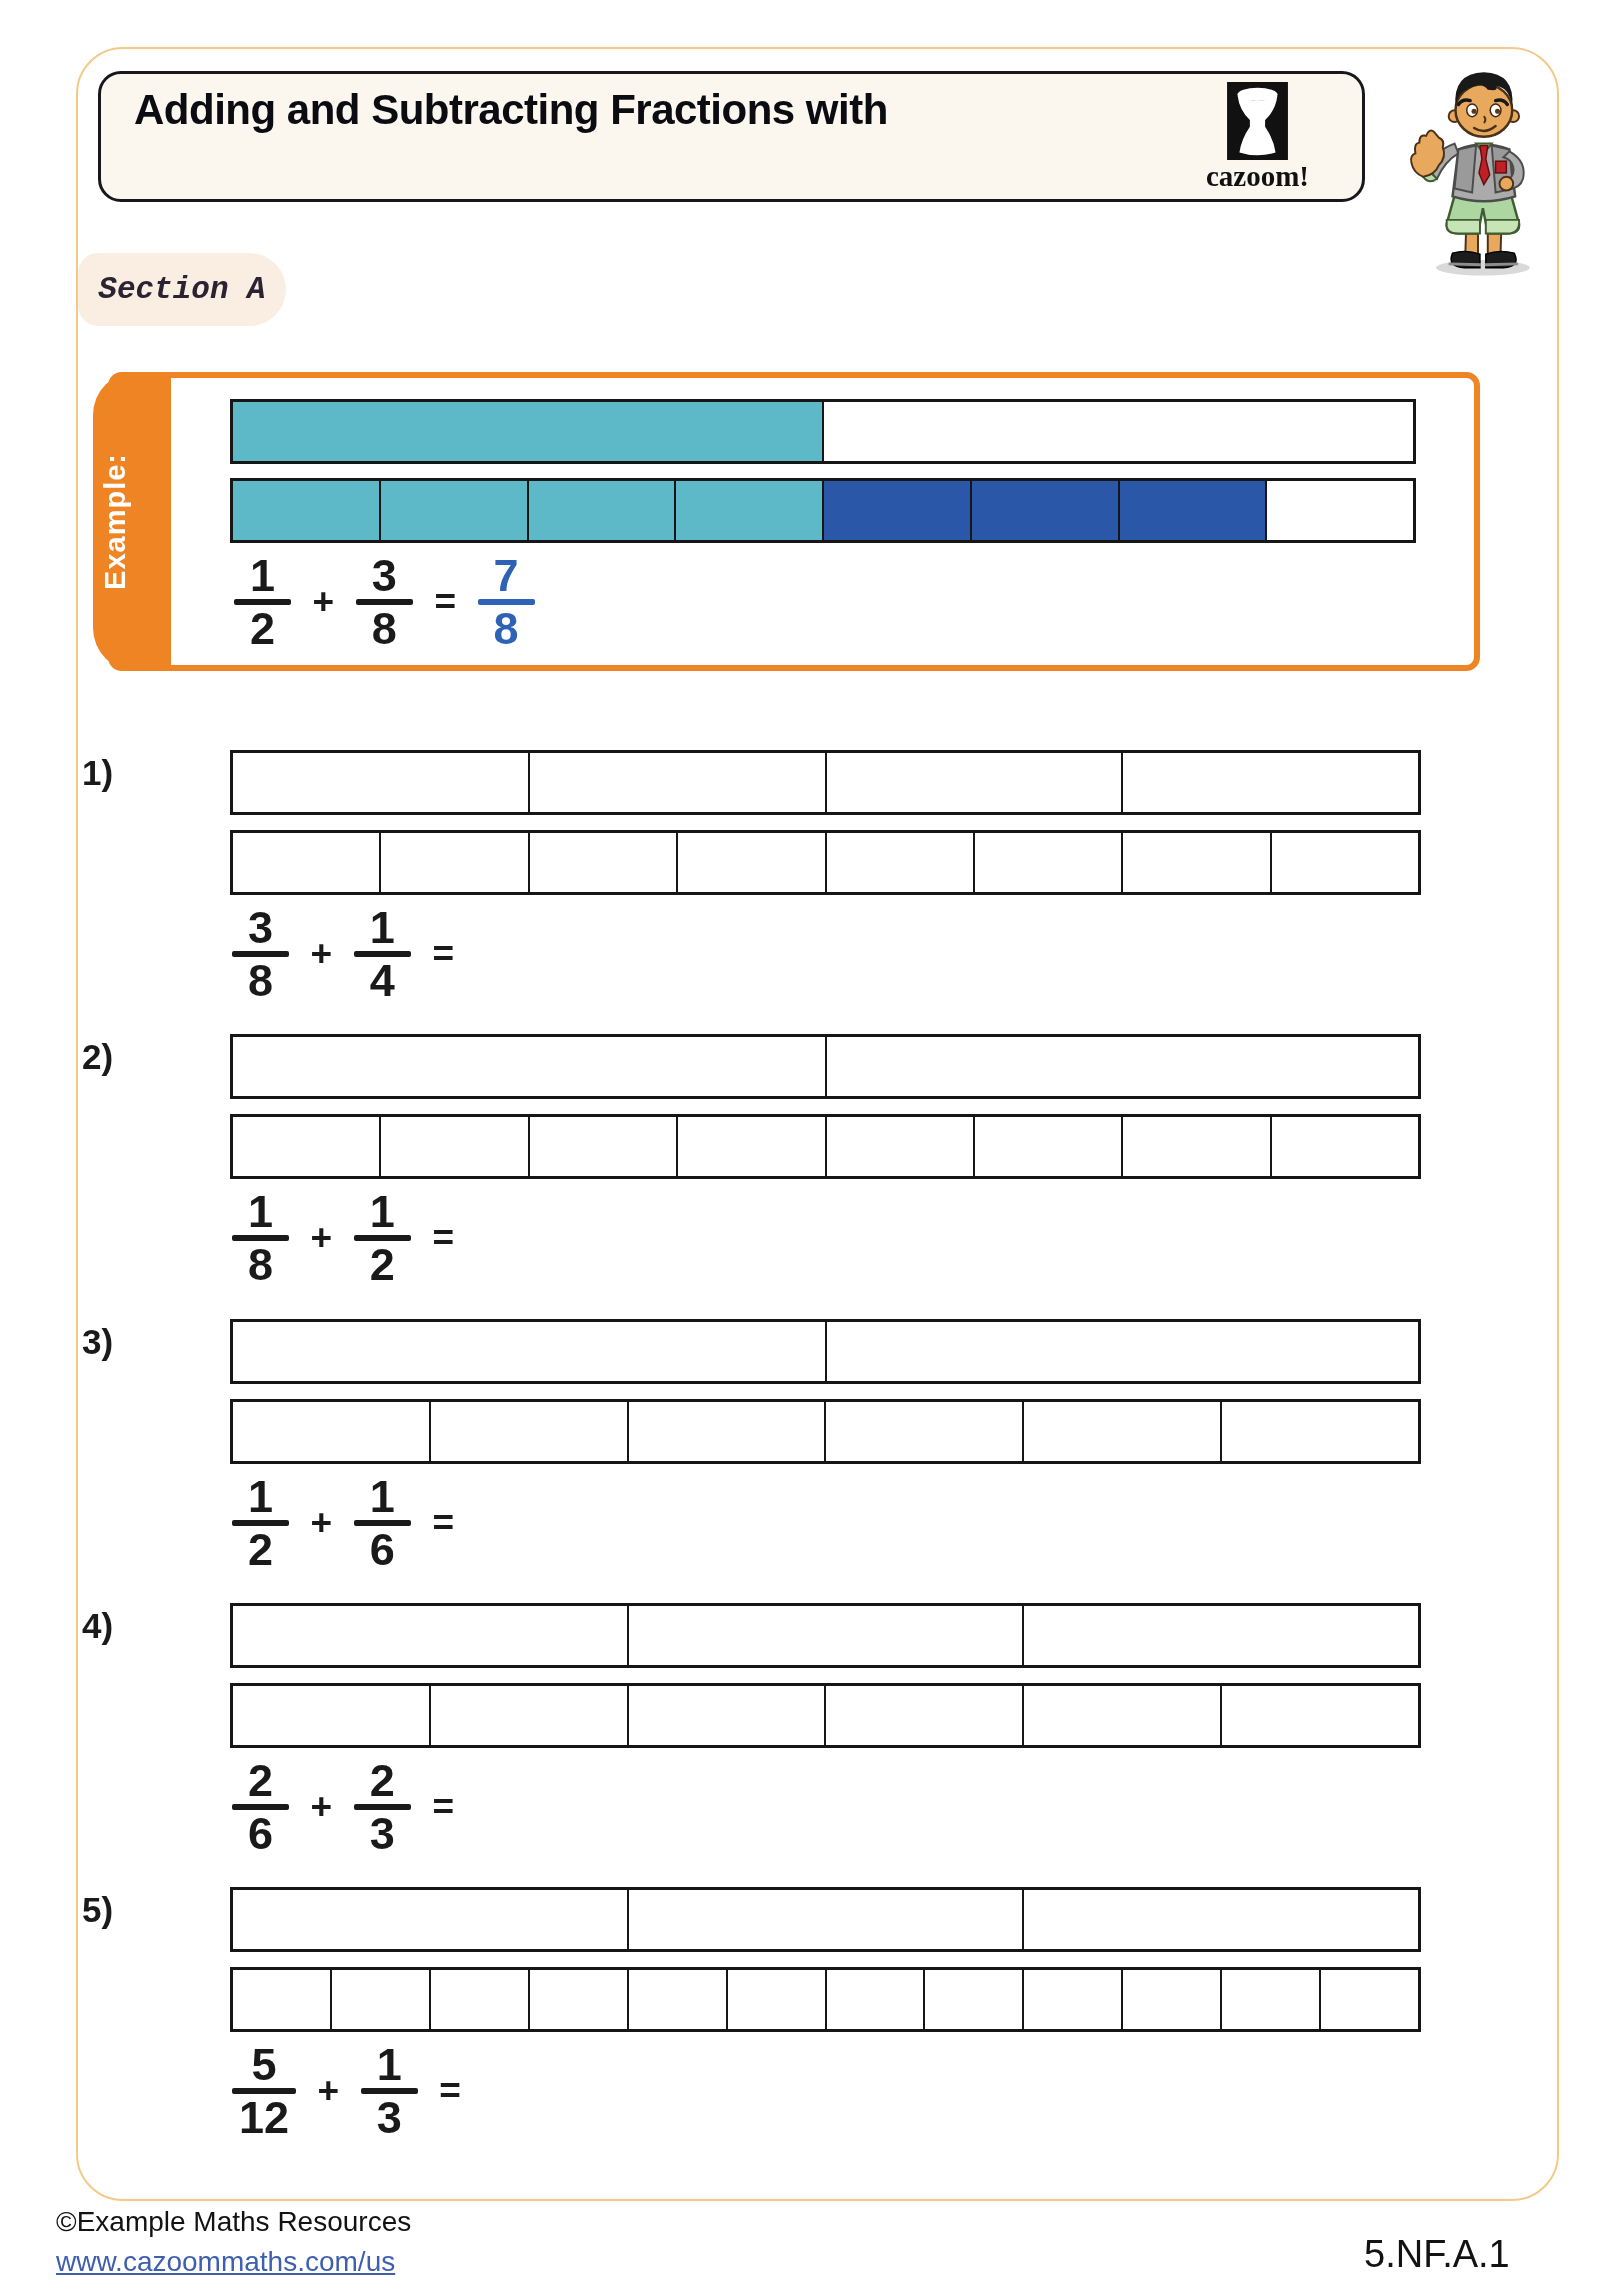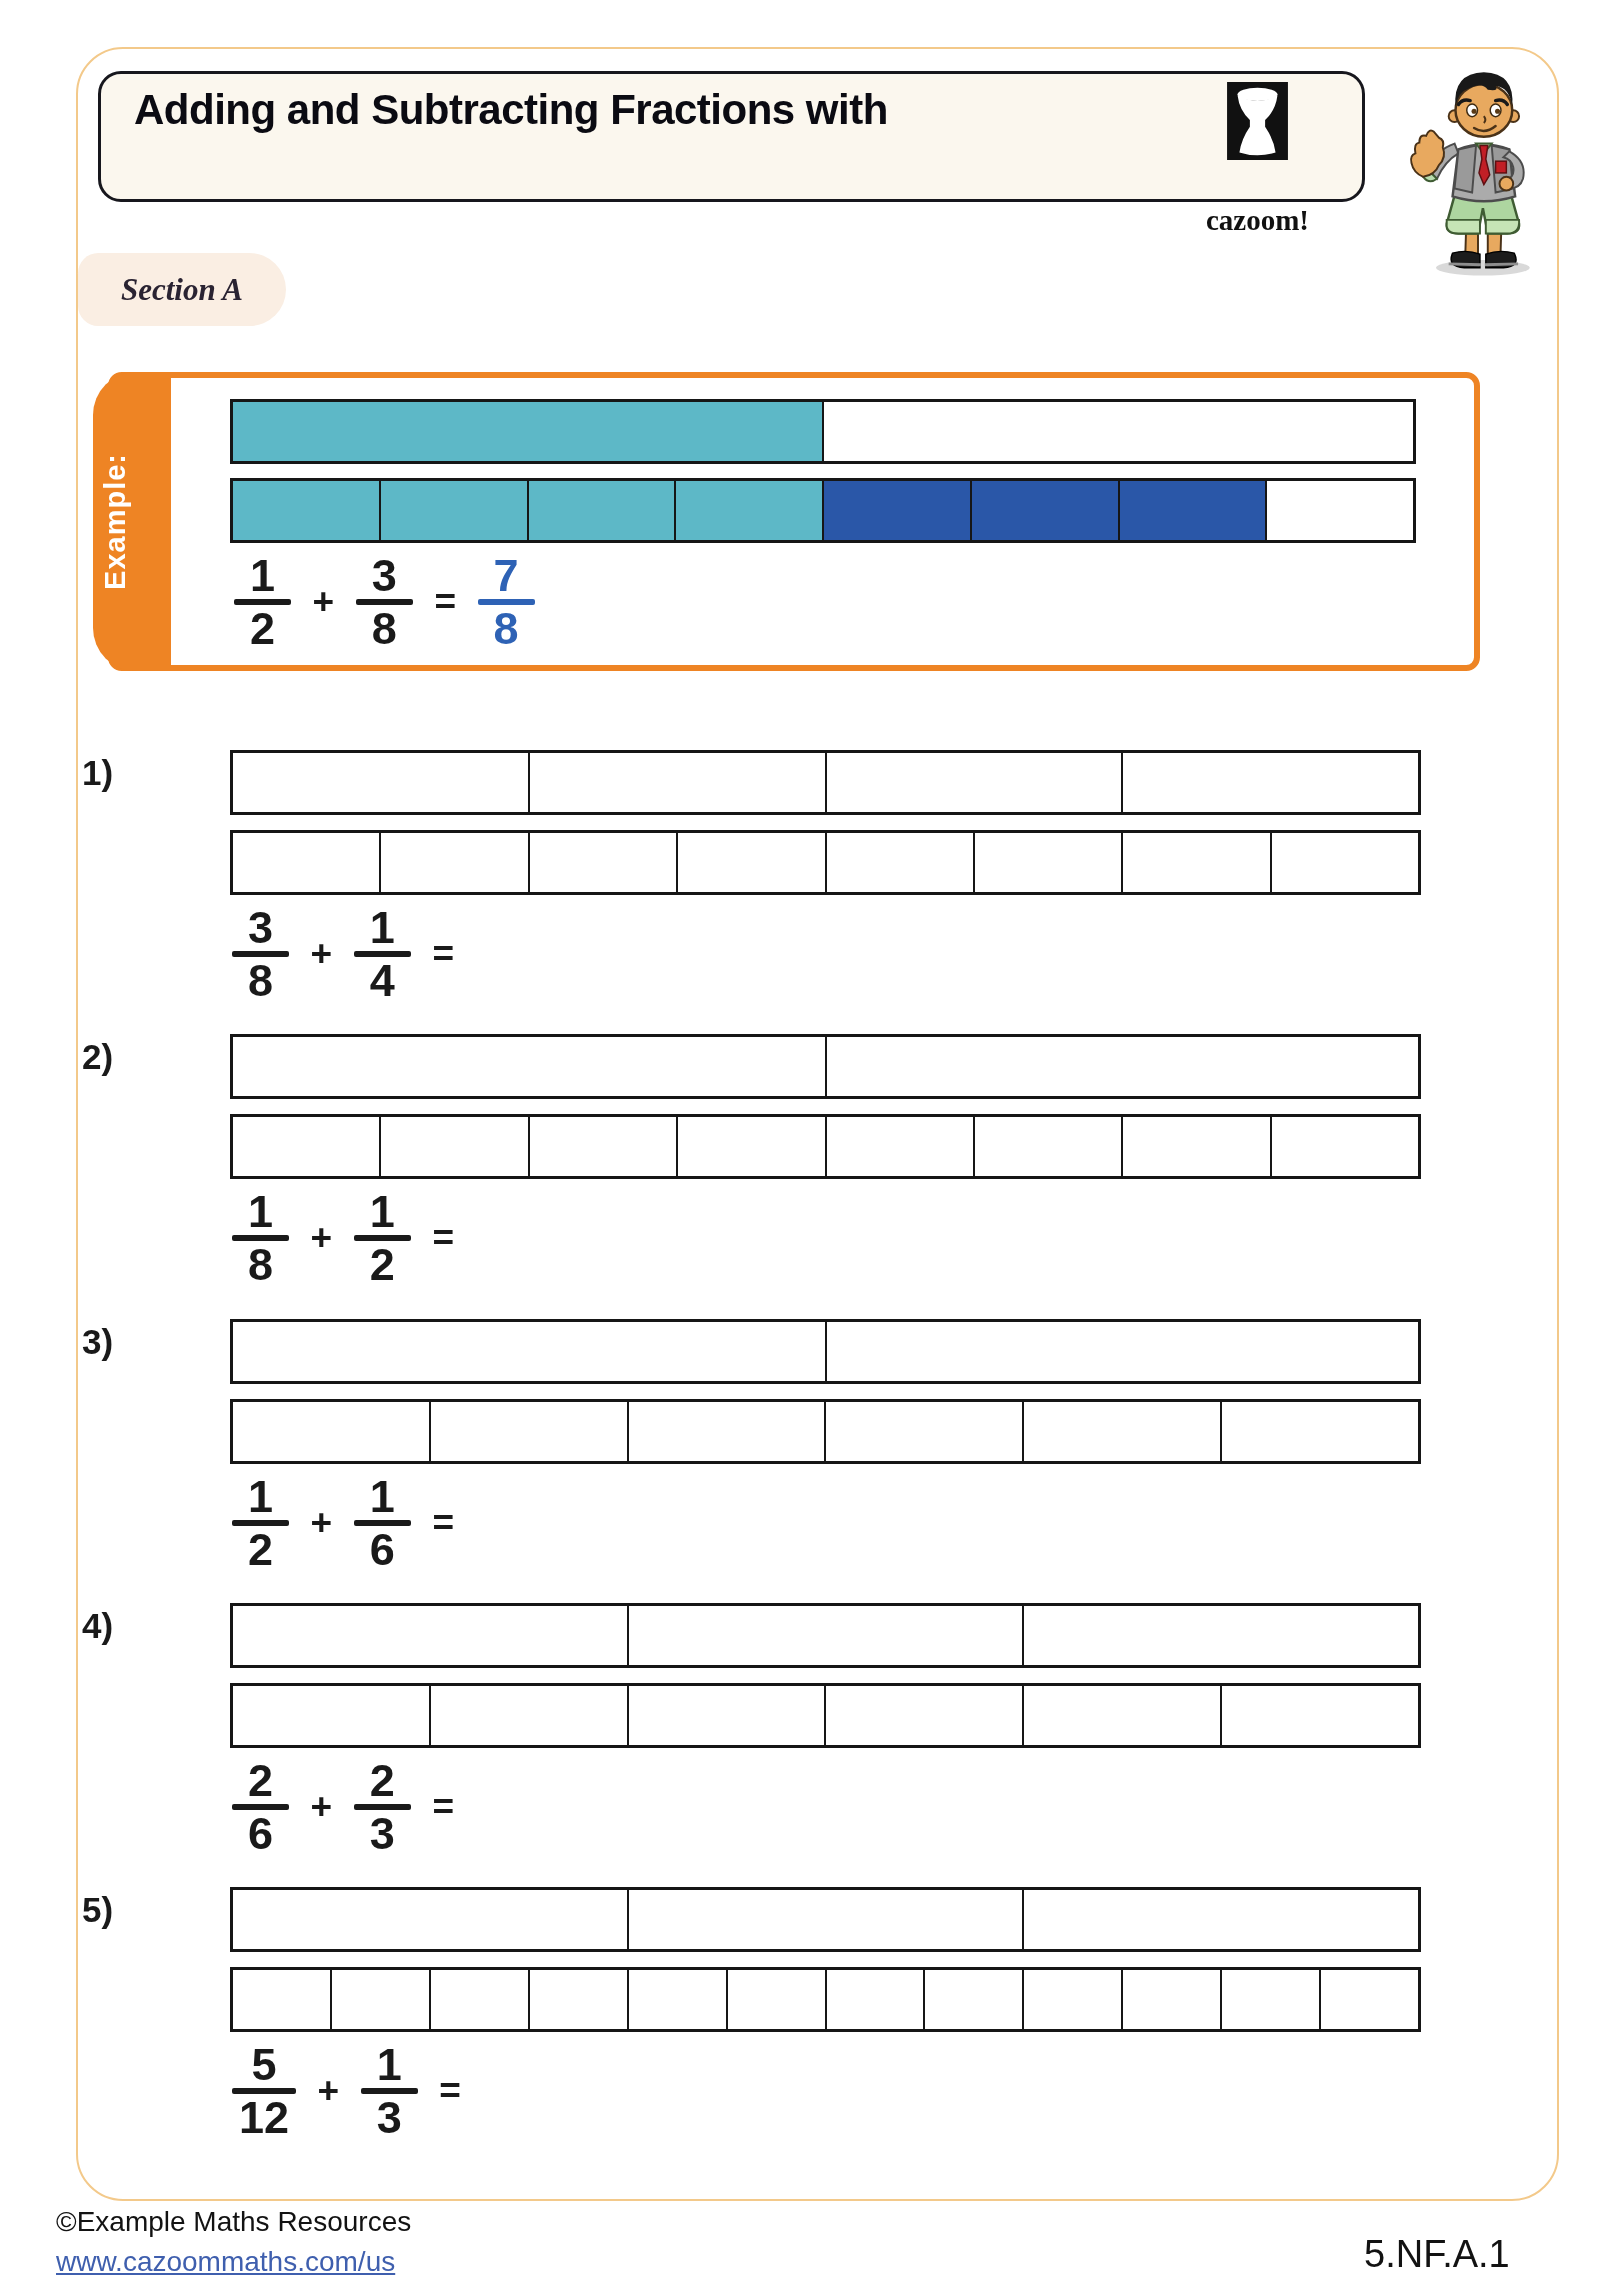--- a/index.html
+++ b/index.html
@@ -8,30 +8,30 @@
 
   
   .outer-border{position:absolute;left:76px;top:47px;width:1479px;height:2150px;
                 border:2.9px solid #f3c98a;border-radius:47px;}
 
   
   .title-box{position:absolute;left:98px;top:71px;width:1267px;height:131px;
              background:#fbf7ee;border:3.9px solid #17171d;border-radius:23px;box-sizing:border-box;}
   .title{position:absolute;left:33px;top:7.8px;font-size:42px;font-weight:700;color:#0b0b12;
          line-height:1.33;letter-spacing:-0.5px;}
-  .logo{position:absolute;right:41px;top:7.8px;width:127px;display:flex;flex-direction:column;align-items:center;gap:44px;}
+  .logo{position:absolute;right:41px;top:7.8px;width:127px;display:flex;flex-direction:column;align-items:center;}
   .logo-drum{width:61px;height:78px;}
   .logo-text{font-family:"Liberation Serif",serif;font-weight:700;font-size:29px;color:#111;margin-top:0px;}
 
   .boy{position:absolute;left:1390px;top:59px;width:176px;height:221px;}
 
   
   .section-pill{position:absolute;left:78px;top:253px;width:208px;height:73px;background:#faeee3;
                 border-radius:21.6px 39px 39px 21.6px;display:flex;align-items:center;justify-content:center;}
-  .section-pill span{font-family:Liberation Serif, serif;font-style:italic;font-weight:700;
+  .section-pill span{font-family:Liberation Mono, monospace;font-style:italic;font-weight:700;
                      font-size:31px;color:#2a2332;}
   .instructions{position:absolute;left:294px;top:261px;font-family:"Liberation Serif",serif;
                 font-style:italic;font-size:32px;color:#15151d;line-height:1.62;}
 
   
   .example-box{position:absolute;left:108px;top:372px;width:1372px;height:299px;background:#ffffff;
                border:6.9px solid #ee8424;border-radius:13.7px;box-sizing:border-box;z-index:1;}
   .example-tab{position:absolute;left:93px;top:372px;width:78px;height:299px;background:#ee8424;
                border-radius:43px 0 0 43px;display:flex;align-items:center;justify-content:flex-start;
                padding-left:5.9px;box-sizing:border-box;z-index:2;}

